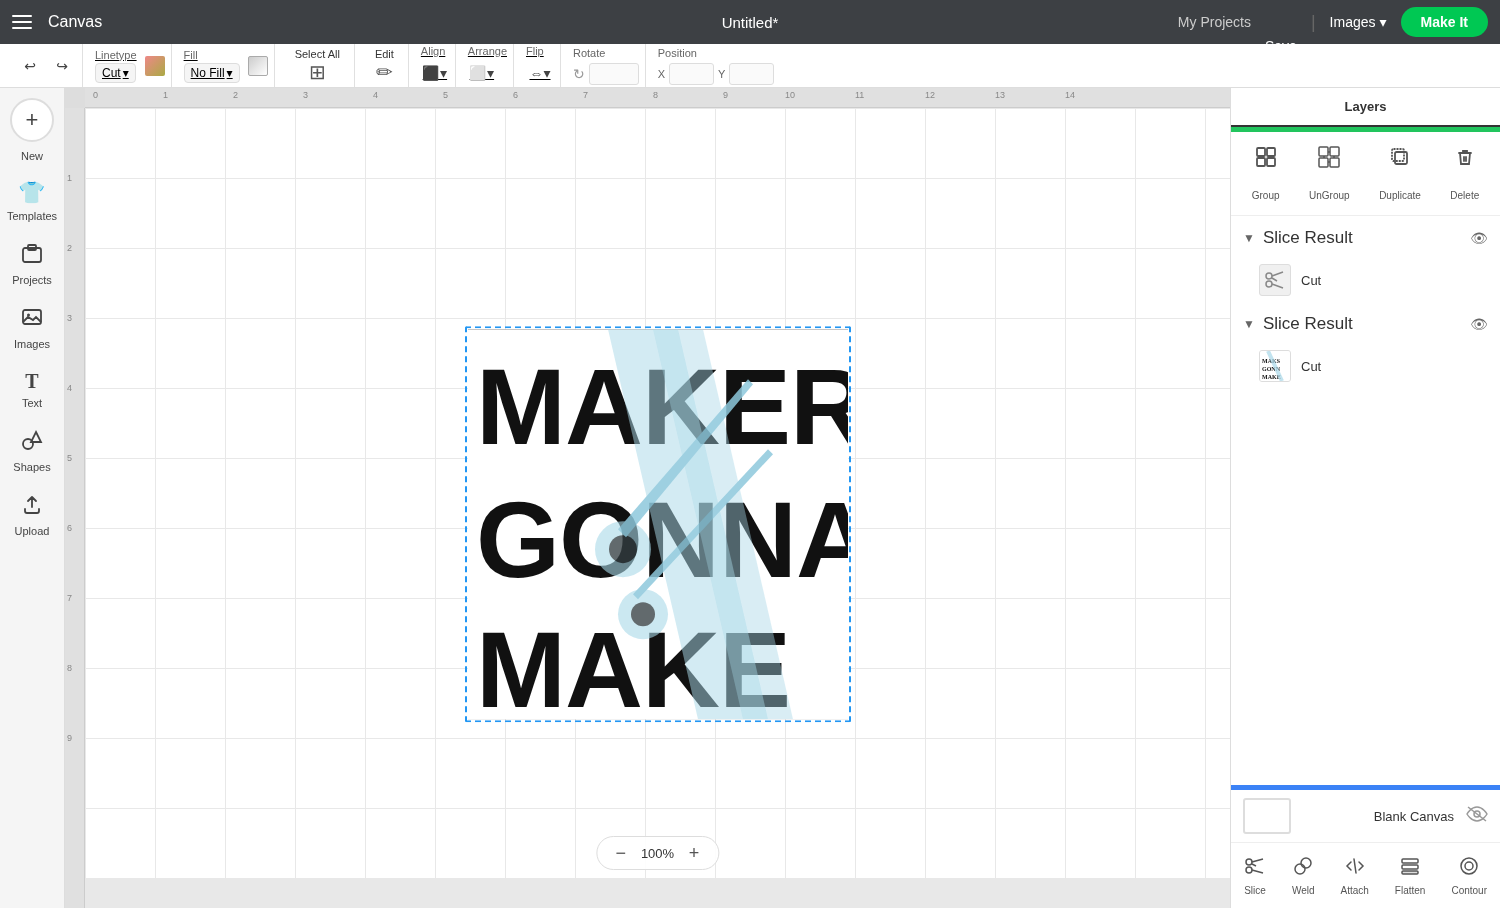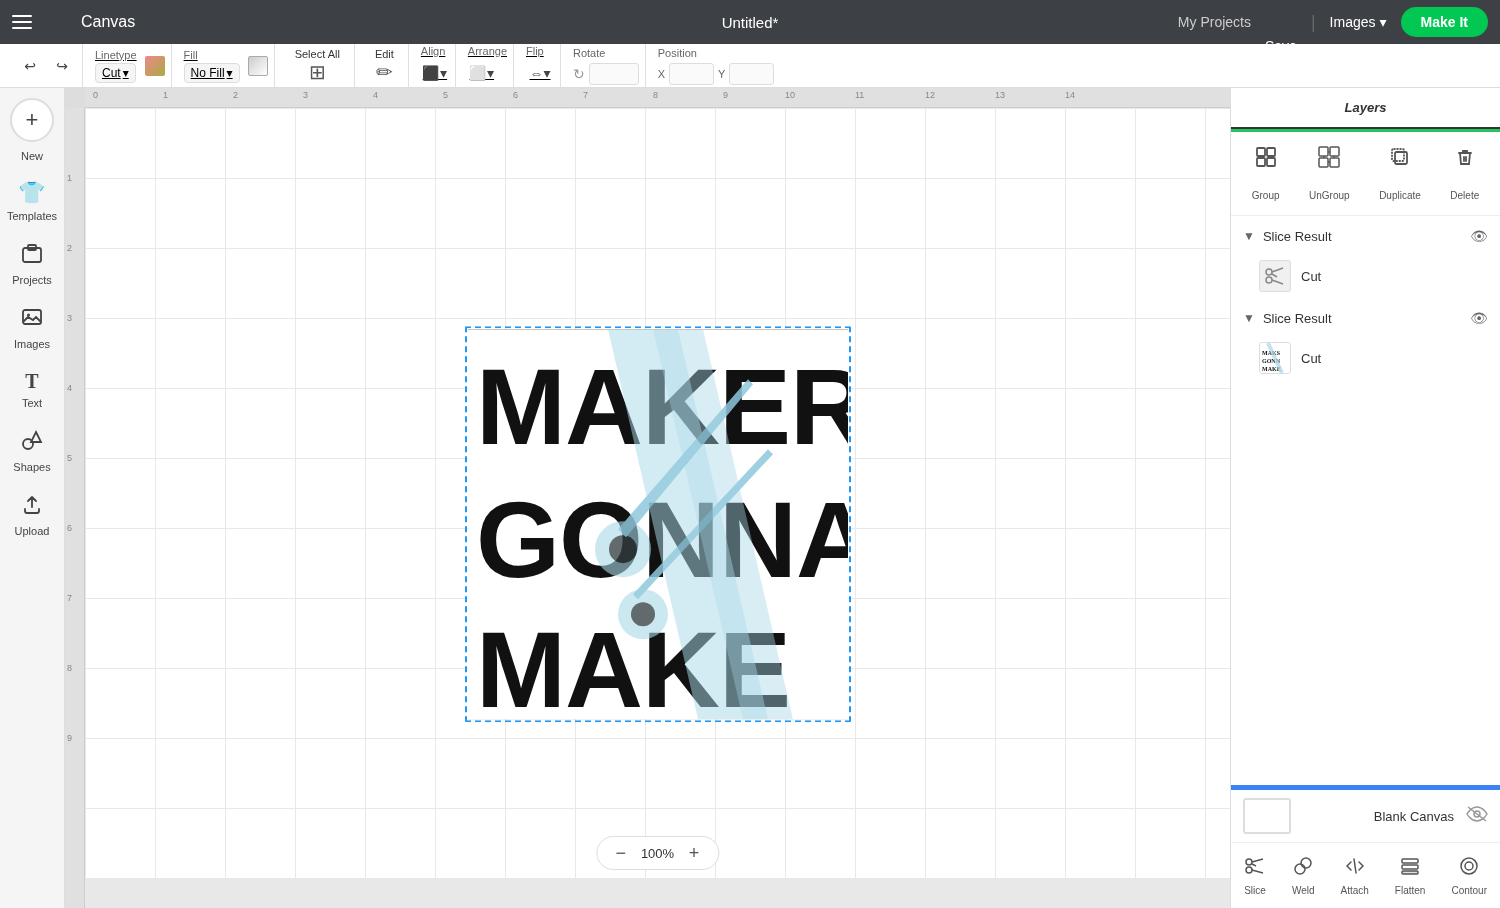--- a/index.html
+++ b/index.html
@@ -5,21 +5,21 @@
     * { box-sizing: border-box; margin: 0; padding: 0; }
     body { font-family: -apple-system, BlinkMacSystemFont, 'Segoe UI', sans-serif; background: #f0f0f0; overflow: hidden; width: 1500px; height: 908px; }
 
     
     .top-nav {
       display: flex; align-items: center; background: #3d4044; height: 44px;
       padding: 0 12px; gap: 16px; position: relative; z-index: 100;
     }
     .hamburger { display: flex; flex-direction: column; gap: 4px; cursor: pointer; }
     .hamburger span { display: block; width: 20px; height: 2px; background: #fff; border-radius: 1px; }
-    .canvas-title { color: #fff; font-size: 16px; font-weight: 500; margin-left: 33px; }
+    .canvas-title { color: #fff; font-size: 16px; font-weight: 500; }
     .nav-center { position: absolute; left: 50%; transform: translateX(-50%); color: #fff; font-size: 15px; }
     .nav-right { margin-left: auto; display: flex; align-items: center; gap: 14px; }
     .nav-link { color: #ccc; font-size: 14px; cursor: pointer; }
     .nav-save { color: #fff; font-size: 14px; cursor: pointer; background: none; border: none; margin-top: 48px; }
     .nav-divider { color: #666; font-size: 18px; }
     .explore-btn { color: #fff; font-size: 14px; cursor: pointer; display: flex; align-items: center; gap: 4px; }
     .make-btn { background: #00c853; color: #fff; border: none; border-radius: 20px; padding: 7px 20px; font-size: 14px; font-weight: 600; cursor: pointer; }
 
     
     .toolbar {
@@ -99,21 +99,21 @@
     }
     .zoom-btn { background: none; border: none; font-size: 18px; cursor: pointer; color: #555; width: 24px; height: 24px; display:flex;align-items:center;justify-content:center; }
     .zoom-level { font-size: 13px; color: #333; }
 
     
     .right-panel {
       width: 270px; background: #fff; border-left: 1px solid #ddd;
       display: flex; flex-direction: column;
     }
     .right-panel-tabs {
-      display: flex; border-bottom: 3px solid #22c55e; height: 44px; font-style: italic;
+      display: flex; border-bottom: 5px solid #22c55e; height: 44px;
     }
     .panel-tab {
       flex: 1; display: flex; align-items: center; justify-content: center;
       font-size: 13px; color: #666; cursor: pointer; border-bottom: 2px solid transparent;
     }
     .panel-tab.active { color: #333; font-weight: 600; border-bottom: 2px solid #333; }
 
     .panel-toolbar {
       display: flex; align-items: center; justify-content: space-around;
       padding: 8px; border-bottom: 1px solid #eee; gap: 4px;
@@ -125,21 +125,21 @@
     .panel-tool-btn .icon { font-size: 18px; color: #555; }
     .panel-tool-btn .label { font-size: 10px; color: #555; }
 
     .layers-section { flex: 1; overflow-y: auto; padding: 4px 0; }
     .layer-group { margin-bottom: 2px; }
     .layer-group-header {
       display: flex; align-items: center; padding: 8px 12px; gap: 8px;
       cursor: pointer; background: #fff;
     }
     .layer-chevron { font-size: 12px; color: #666; }
-    .layer-group-title { font-size: 13px; color: #333; font-weight: 500; flex: 1; }
+    .layer-group-title { font-size: 17px; color: #333; font-weight: 500; flex: 1; }
     .layer-eye { font-size: 14px; color: #666; cursor: pointer; }
     .layer-item {
       display: flex; align-items: center; padding: 8px 12px 8px 28px; gap: 10px; cursor: pointer;
     }
     .layer-thumb {
       width: 32px; height: 32px; border: 1px solid #ddd; border-radius: 3px;
       background: #f0f0f0; display: flex; align-items: center; justify-content: center;
       overflow: hidden; flex-shrink: 0;
     }
     .layer-cut-icon {

